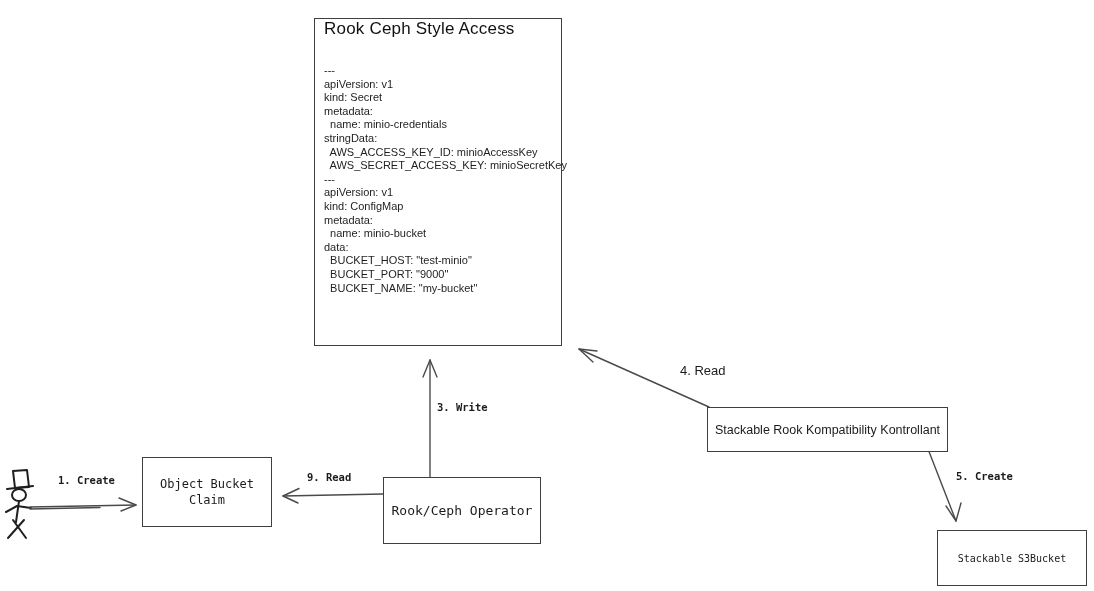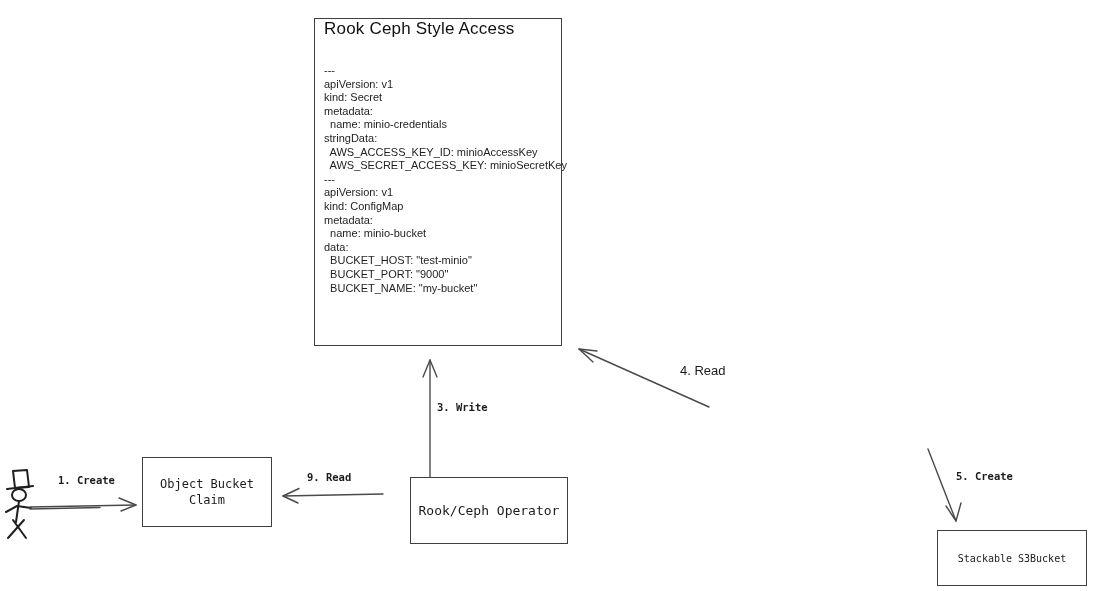--- a/index.html
+++ b/index.html
@@ -50,21 +50,20 @@
     font-family: "DejaVu Sans Mono", monospace;
     font-size: 12px;
     line-height: 16px;
     white-space: pre-line;
   }
   .node-operator {
     left: 383px; top: 477px;
     width: 158px; height: 67px;
     font-family: "DejaVu Sans Mono", monospace;
     font-size: 13px;
-    margin-left: 27px;
   }
   .node-kontrollant {
     left: 707px; top: 407px;
     width: 241px; height: 45px;
     font-size: 12.5px;
     white-space: nowrap;
   }
   .node-s3 {
     left: 937px; top: 530px;
     width: 150px; height: 56px;
@@ -168,20 +167,23 @@
 
   <div class="node node-center node-obc">
     <span>Object Bucket
 Claim</span>
   </div>
 
   <div class="node node-center node-operator">
     <span>Rook/Ceph Operator</span>
   </div>
 
+  <div class="node node-center node-kontrollant">
+    <span>Stackable Rook Kompatibility Kontrollant</span>
+  </div>
 
   <div class="node node-center node-s3">
     <span>Stackable S3Bucket</span>
   </div>
 
   <div class="edge-label mono lbl-create-obc">1. Create</div>
   <div class="edge-label mono lbl-read-obc">9. Read</div>
   <div class="edge-label mono lbl-write">3. Write</div>
   <div class="edge-label sans lbl-read-secret">4. Read</div>
   <div class="edge-label mono lbl-create-s3">5. Create</div>

